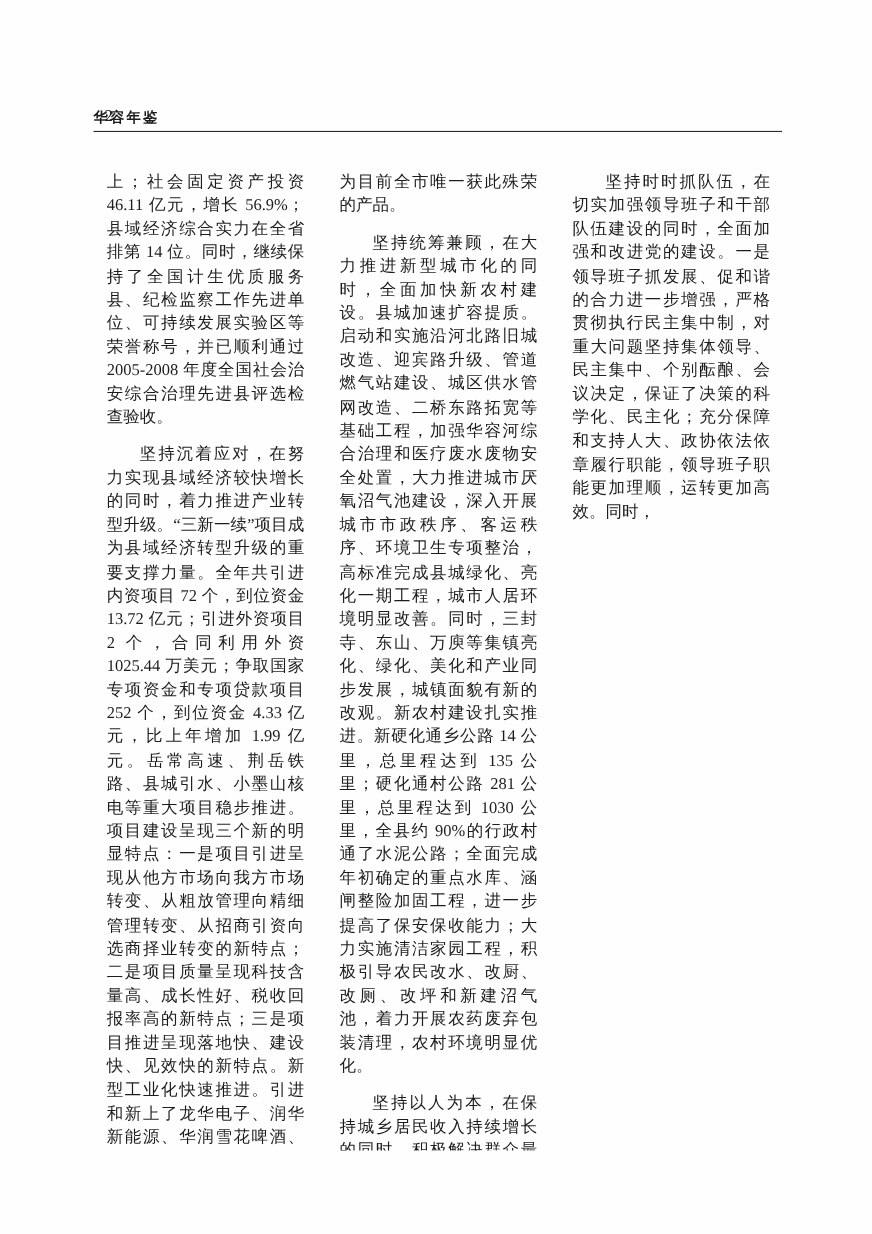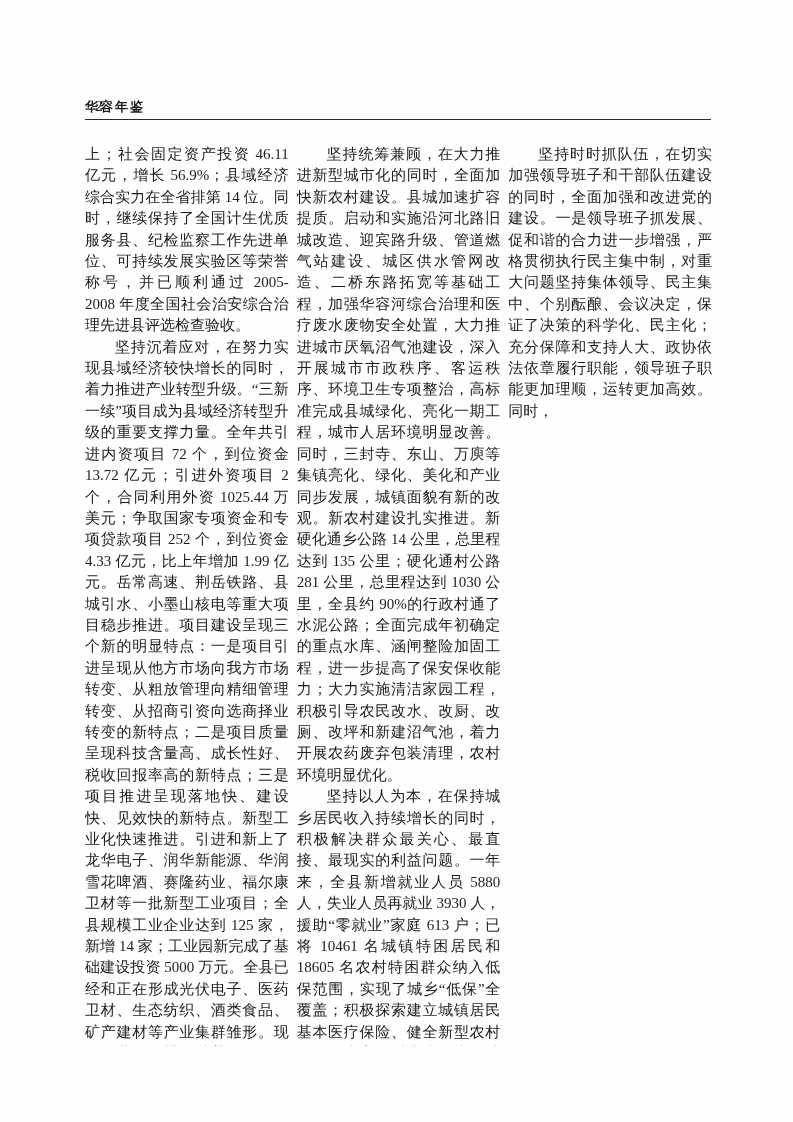--- a/index.html
+++ b/index.html
@@ -59,21 +59,21 @@
   }
   .text-column {
     flex: 1 1 0;
     overflow: hidden;
     font-size: 15px;
     line-height: 21.4px;
     text-align: justify;
     text-justify: inter-ideograph;
   }
   .para {
-    margin: 0;
+    margin: 12px;
     padding: 0;
   }
   .para.indent {
     text-indent: 2em;
   }
 </style>
 </head>
 <body>
 
 <div class="page">
@@ -84,20 +84,21 @@
   </div>
 
   <div class="header-rule"></div>
 
   <div class="columns">
     <div class="text-column">
         <p class="para">上；社会固定资产投资 46.11 亿元，增长 56.9%；县域经济综合实力在全省排第 14 位。同时，继续保持了全国计生优质服务县、纪检监察工作先进单位、可持续发展实验区等荣誉称号，并已顺利通过 2005-2008 年度全国社会治安综合治理先进县评选检查验收。</p>
         <p class="para indent">坚持沉着应对，在努力实现县域经济较快增长的同时，着力推进产业转型升级。“三新一续”项目成为县域经济转型升级的重要支撑力量。全年共引进内资项目 72 个，到位资金 13.72 亿元；引进外资项目 2 个，合同利用外资 1025.44 万美元；争取国家专项资金和专项贷款项目 252 个，到位资金 4.33 亿元，比上年增加 1.99 亿元。岳常高速、荆岳铁路、县城引水、小墨山核电等重大项目稳步推进。项目建设呈现三个新的明显特点：一是项目引进呈现从他方市场向我方市场转变、从粗放管理向精细管理转变、从招商引资向选商择业转变的新特点；二是项目质量呈现科技含量高、成长性好、税收回报率高的新特点；三是项目推进呈现落地快、建设快、见效快的新特点。新型工业化快速推进。引进和新上了龙华电子、润华新能源、华润雪花啤酒、赛隆药业、福尔康卫材等一批新型工业项目；全县规模工业企业达到 125 家，新增 14 家；工业园新完成了基础建设投资 5000 万元。全县已经和正在形成光伏电子、医药卫材、生态纺织、酒类食品、矿产建材等产业集群雏形。现代农业在规模化种养、品牌化经营和标准化生产方面取得新进展。粮食复种面积达 127.7 万亩，比上年增加 11.6 万亩；双低油菜跨入全国绿色食品原料标准化生产基地县行列，生猪标准化规模养殖建设取得明显进展；东湖鳙鱼养殖基地被列为全国农业标准化示范项目。插旗芥菜通过农业部首批地理标志农产品认证，成</p>
       </div>
     <div class="text-column">
+        <p class="para">为目前全市唯一获此殊荣的产品。</p>
         <p class="para indent">坚持统筹兼顾，在大力推进新型城市化的同时，全面加快新农村建设。县城加速扩容提质。启动和实施沿河北路旧城改造、迎宾路升级、管道燃气站建设、城区供水管网改造、二桥东路拓宽等基础工程，加强华容河综合治理和医疗废水废物安全处置，大力推进城市厌氧沼气池建设，深入开展城市市政秩序、客运秩序、环境卫生专项整治，高标准完成县城绿化、亮化一期工程，城市人居环境明显改善。同时，三封寺、东山、万庾等集镇亮化、绿化、美化和产业同步发展，城镇面貌有新的改观。新农村建设扎实推进。新硬化通乡公路 14 公里，总里程达到 135 公里；硬化通村公路 281 公里，总里程达到 1030 公里，全县约 90%的行政村通了水泥公路；全面完成年初确定的重点水库、涵闸整险加固工程，进一步提高了保安保收能力；大力实施清洁家园工程，积极引导农民改水、改厨、改厕、改坪和新建沼气池，着力开展农药废弃包装清理，农村环境明显优化。</p>
         <p class="para indent">坚持以人为本，在保持城乡居民收入持续增长的同时，积极解决群众最关心、最直接、最现实的利益问题。一年来，全县新增就业人员 5880 人，失业人员再就业 3930 人，援助“零就业”家庭 613 户；已将 10461 名城镇特困居民和 18605 名农村特困群众纳入低保范围，实现了城乡“低保”全覆盖；积极探索建立城镇居民基本医疗保险、健全新型农村合作医疗和农村大病医疗救助体系，实现了城乡“基本医疗保障”全覆盖；继续开展爱民安居房建设，现已建成入住 1107 栋，启动城区优质廉租房建设，切实缓解了城乡特困居民住房难问题；公共卫生体系进一步健全，乡镇卫生院标准化建设全面完成，手足口病、血吸虫病等重大传染性疾病得到有</p>
       </div>
     <div class="text-column">
         <p class="para indent">坚持时时抓队伍，在切实加强领导班子和干部队伍建设的同时，全面加强和改进党的建设。一是领导班子抓发展、促和谐的合力进一步增强，严格贯彻执行民主集中制，对重大问题坚持集体领导、民主集中、个别酝酿、会议决定，保证了决策的科学化、民主化；充分保障和支持人大、政协依法依章履行职能，领导班子职能更加理顺，运转更加高效。同时，</p>
       </div>
   </div>
 
 </div>
 

